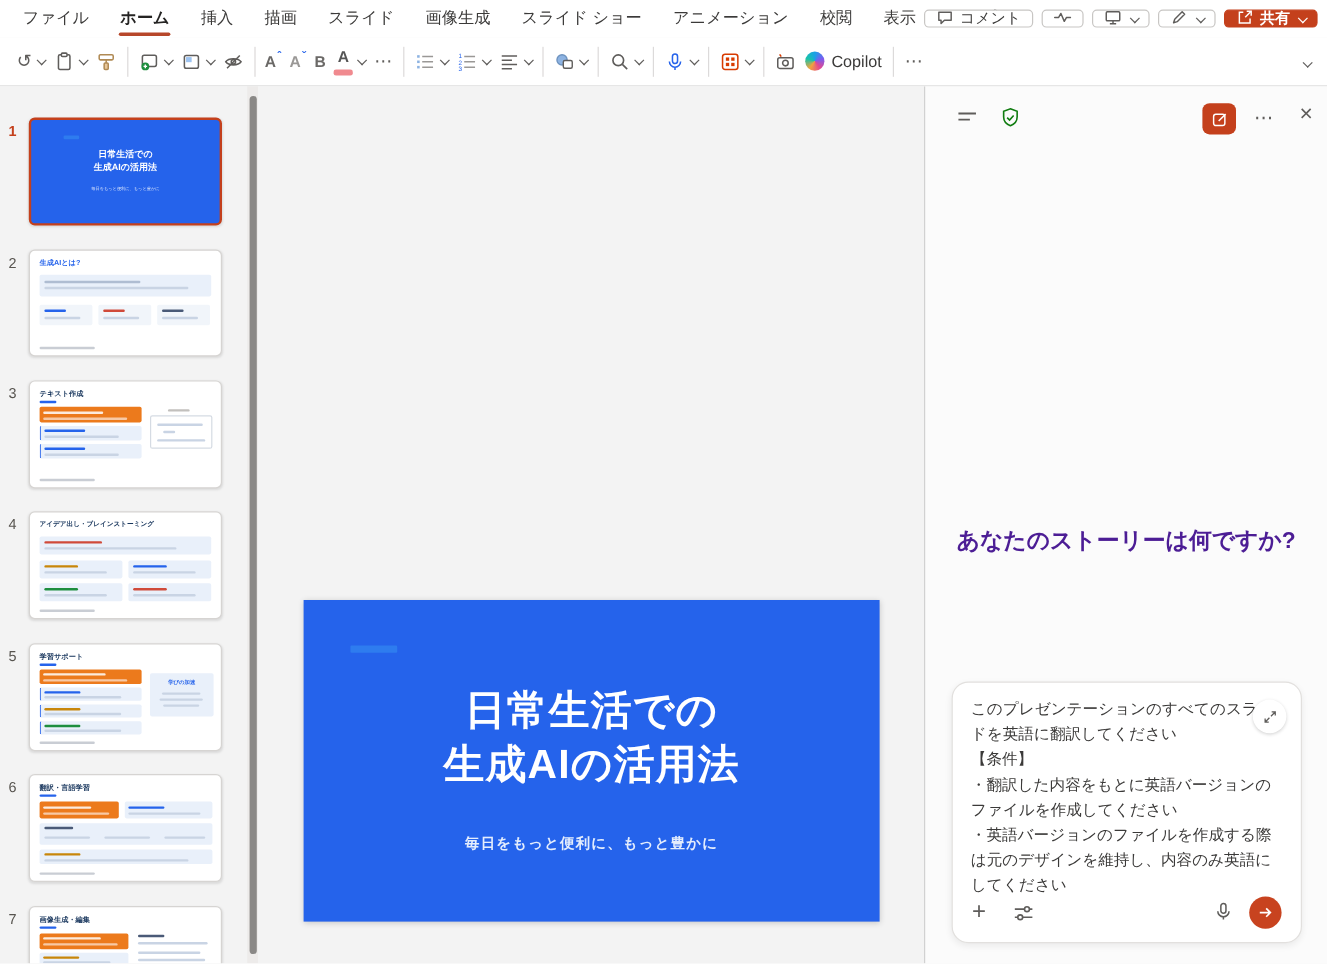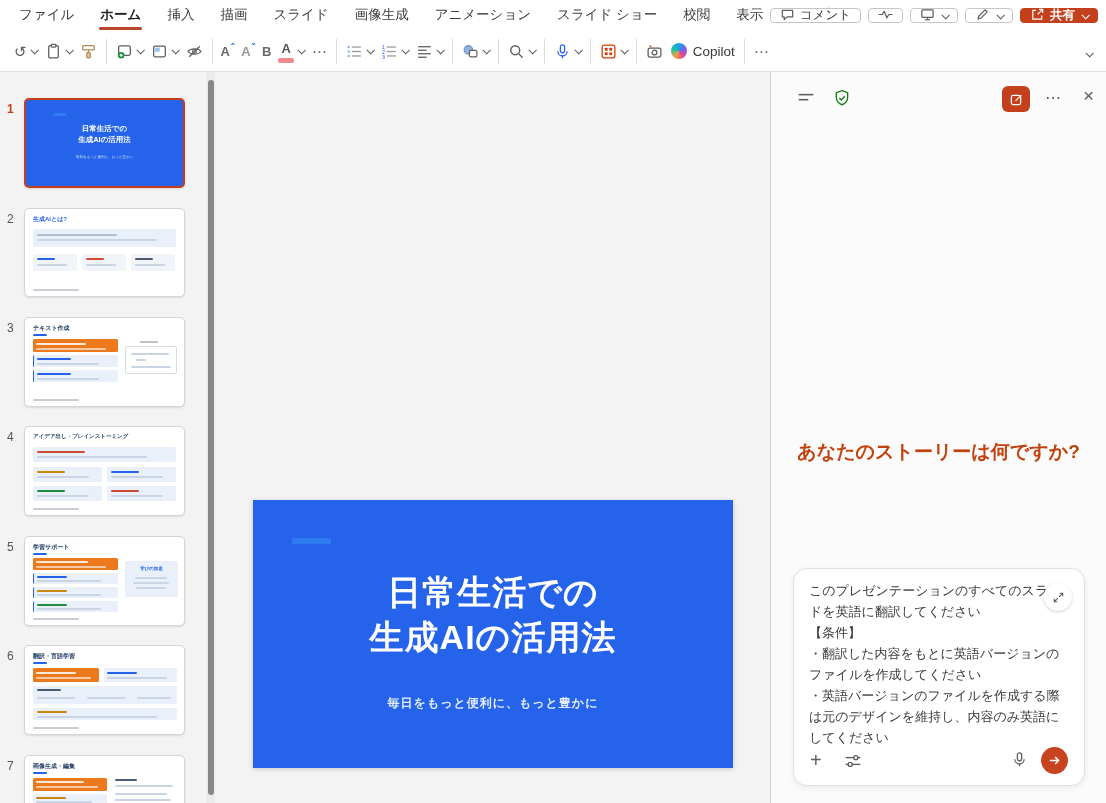--- a/index.html
+++ b/index.html
@@ -73,21 +73,21 @@
 
   
   #copilot{position:absolute;left:770px;top:72px;width:336px;height:731px;background:#FBFBFB;border-left:1px solid #D1D1D1;}
   .cp-header{position:absolute;left:0;right:0;top:8px;height:36px;}
   .hicon{position:absolute;top:7px;width:22px;height:22px;display:flex;align-items:center;justify-content:center;}
   .hicon svg{width:18px;height:18px;}
   .newchat-btn{position:absolute;top:6px;right:76px;width:28px;height:26px;background:#C4401C;border-radius:6px;display:flex;align-items:center;justify-content:center;}
   .newchat-btn svg{width:15px;height:15px;}
   .hmore{position:absolute;top:8px;right:44px;font-size:16px;color:#5f5d5b;letter-spacing:1px;}
   .hclose{position:absolute;top:5px;right:12px;font-size:19px;color:#5f5d5b;}
-  .cp-heading{position:absolute;left:18px;right:18px;top:365px;text-align:center;font-size:19px;font-weight:bold;color:#c2410c;line-height:1.6;}
+  .cp-heading{position:absolute;left:18px;right:18px;top:365px;text-align:center;font-size:19px;font-weight:bold;color:#4c1d95;line-height:1.6;}
   .cp-card{position:absolute;left:22px;top:496px;width:292px;height:218px;background:#fff;border:1px solid #E2E0DE;border-radius:14px;box-shadow:0 2px 6px rgba(0,0,0,.07);}
   .cp-text{position:absolute;left:15px;top:11px;right:14px;font-size:13px;color:#3b3a39;line-height:21px;white-space:pre-wrap;}
   .expand-btn{position:absolute;top:14px;right:12px;width:28px;height:28px;border-radius:50%;background:#fff;box-shadow:0 1px 3px rgba(0,0,0,.18);display:flex;align-items:center;justify-content:center;}
   .expand-btn svg{width:13px;height:13px;}
   .cp-footer{position:absolute;left:0;right:0;bottom:9px;height:30px;}
   .f-plus{position:absolute;left:16px;top:3px;font-size:20px;color:#5f5d5b;line-height:22px;}
   .f-sliders{position:absolute;left:50px;top:6px;}
   .f-sliders svg{width:18px;height:18px;}
   .f-mic{position:absolute;right:56px;top:5px;}
   .f-mic svg{width:17px;height:17px;}
@@ -100,22 +100,22 @@
 <div id="app">
 
   <div id="menubar">
     <div class="menu-items">
       <span class="menu-item">ファイル</span>
       <span class="menu-item active">ホーム</span>
       <span class="menu-item">挿入</span>
       <span class="menu-item">描画</span>
       <span class="menu-item">スライド</span>
       <span class="menu-item">画像生成</span>
+      <span class="menu-item">スライド ショー</span>
       <span class="menu-item">アニメーション</span>
-      <span class="menu-item">スライド ショー</span>
       <span class="menu-item">校閲</span>
       <span class="menu-item">表示</span>
       <span class="menu-item">ヘルプ</span>
     </div>
     <div class="top-right">
       <div class="tbtn">
         <span><svg viewBox="0 0 16 16" fill="none" stroke="#5f5d5b" stroke-width="1.3">
               <path d="M2.5 3.5h11v7h-6l-3 3v-3h-2z" stroke-linejoin="round"></path>
             </svg></span>
         <span>コメント</span>

